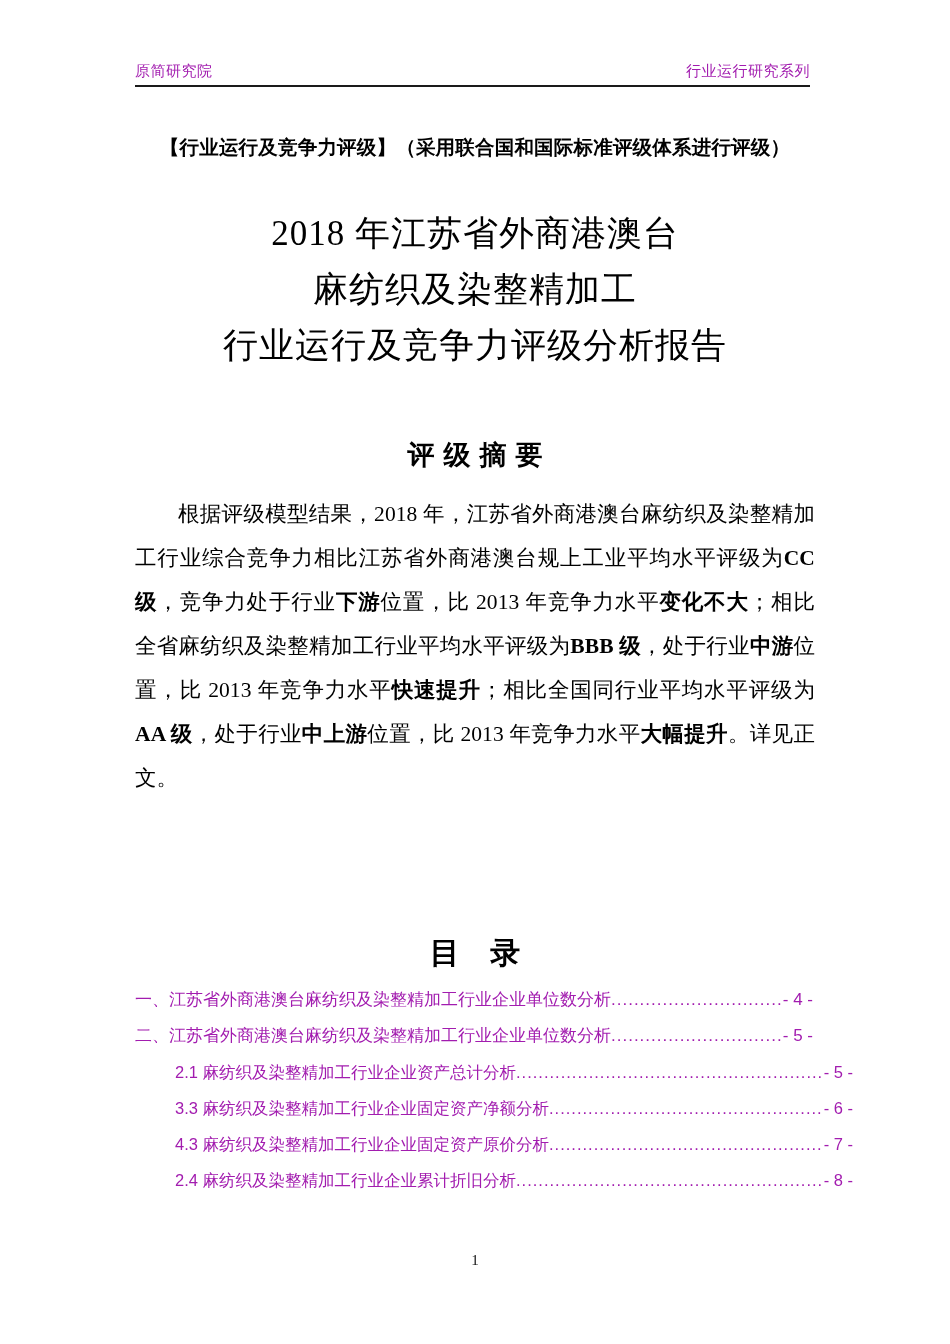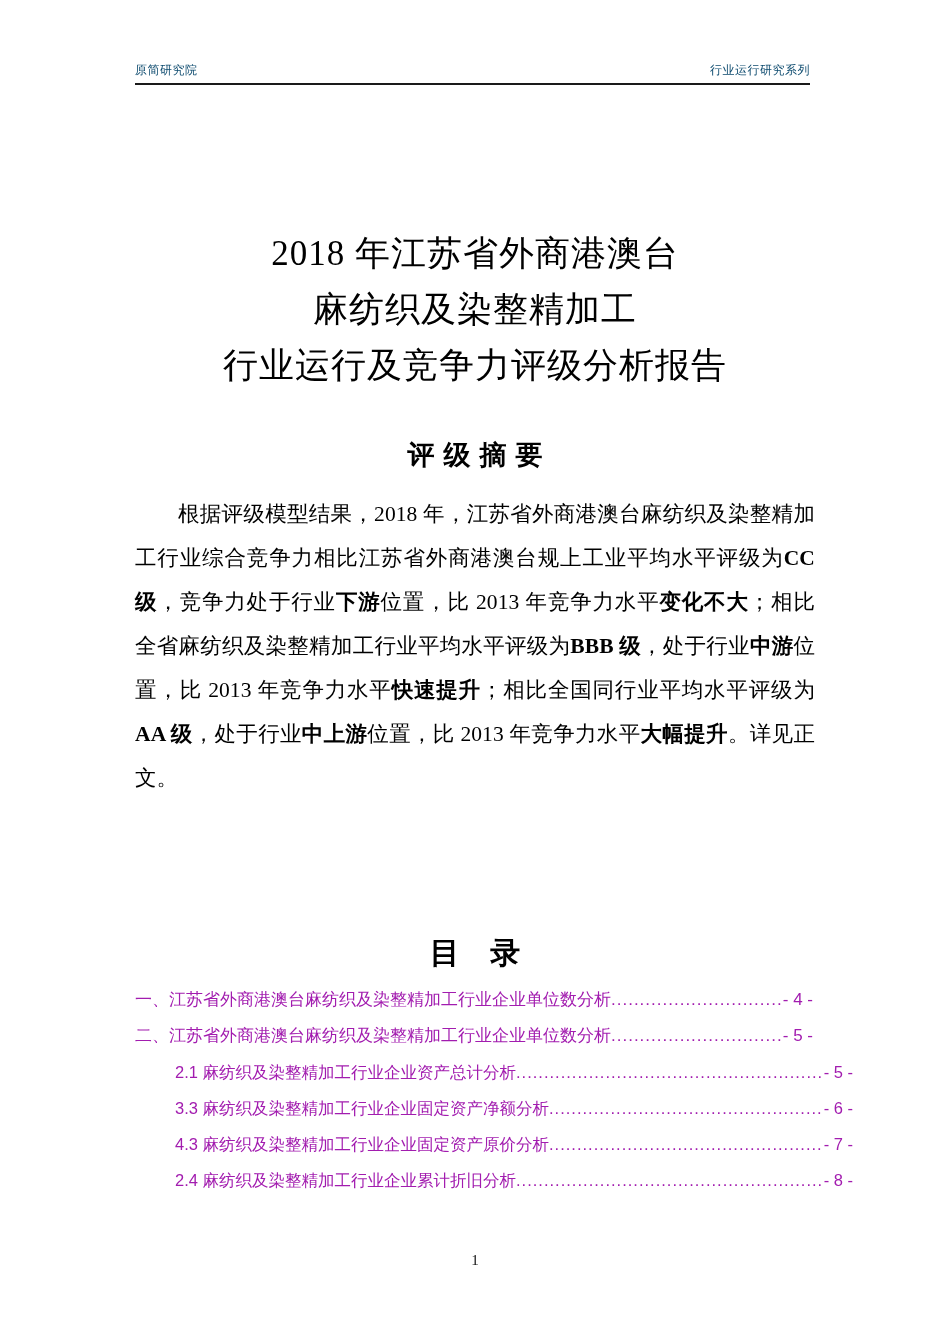--- a/index.html
+++ b/index.html
@@ -29,23 +29,23 @@
     position: absolute;
     left: 135px;
     top: 62px;
     width: 675px;
     display: flex;
     justify-content: space-between;
     align-items: flex-end;
     border-bottom: 2px solid #1a1a1a;
     padding-bottom: 4px;
     font-family: "Liberation Sans", sans-serif;
-    font-size: 12px;
+    font-size: 15px;
     letter-spacing: 0.5px;
-    color: #0c4a6e;
+    color: #a21caf;
   }
   .page-header .hdr-left,
   .page-header .hdr-right { white-space: nowrap; }
 
   
   .kicker {
     position: absolute;
     left: 135px;
     top: 134px;
     width: 680px;
@@ -62,21 +62,20 @@
     position: absolute;
     left: 135px;
     top: 206px;
     width: 680px;
     text-align: center;
     font-family: "Liberation Serif", serif;
     font-size: 35px;
     line-height: 56px;
     font-weight: 400;
     letter-spacing: 1px;
-    margin-top: 20px;
   }
   .doc-title .tline { display: block; white-space: nowrap; }
 
   
   .sec-heading {
     position: absolute;
     left: 135px;
     width: 680px;
     text-align: center;
     font-family: "Liberation Sans", sans-serif;
@@ -147,20 +146,21 @@
 </head>
 <body>
 
 <div class="page">
 
   <div class="page-header">
     <span class="hdr-left">原简研究院</span>
     <span class="hdr-right">行业运行研究系列</span>
   </div>
 
+  <div class="kicker">【行业运行及竞争力评级】（采用联合国和国际标准评级体系进行评级）</div>
 
   <div class="doc-title">
     <span class="tline">2018 年江苏省外商港澳台</span>
     <span class="tline">麻纺织及染整精加工</span>
     <span class="tline">行业运行及竞争力评级分析报告</span>
   </div>
 
   <div class="sec-heading" id="summary-heading">评级摘要</div>
 
   <div class="summary-body" id="summary-body"><span>根据评级模型结果，2018 年，江苏省外商港澳台麻纺织及染整精加工行业综合竞争力相比江苏省外商港澳台规上工业平均水平评级为</span><b>CC 级</b><span>，竞争力处于行业</span><b>下游</b><span>位置，比 2013 年竞争力水平</span><b>变化不大</b><span>；相比全省麻纺织及染整精加工行业平均水平评级为</span><b>BBB 级</b><span>，处于行业</span><b>中游</b><span>位置，比 2013 年竞争力水平</span><b>快速提升</b><span>；相比全国同行业平均水平评级为</span><b>AA 级</b><span>，处于行业</span><b>中上游</b><span>位置，比 2013 年竞争力水平</span><b>大幅提升</b><span>。详见正文。</span></div>

